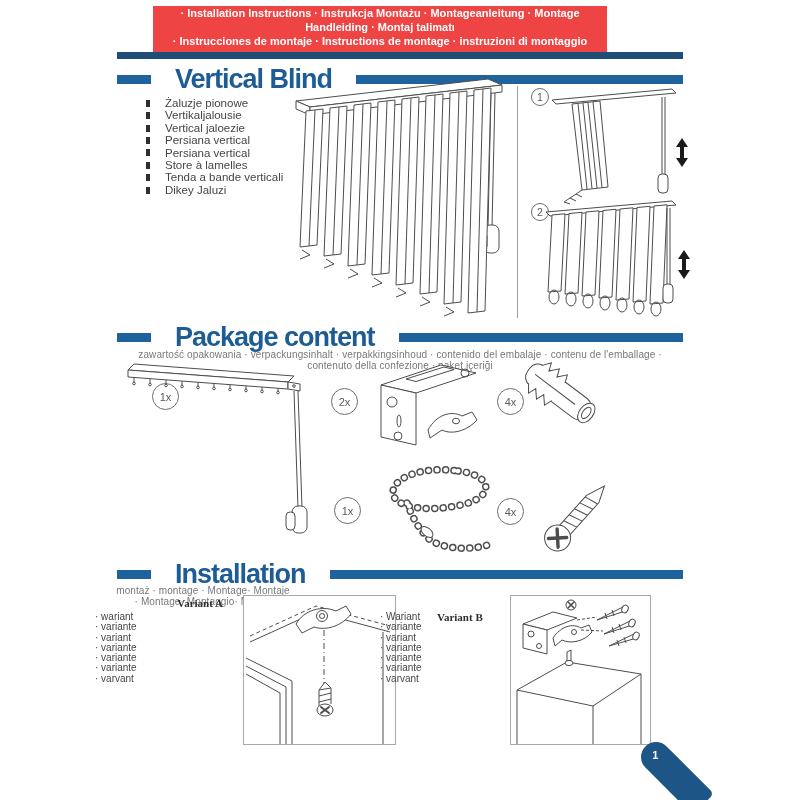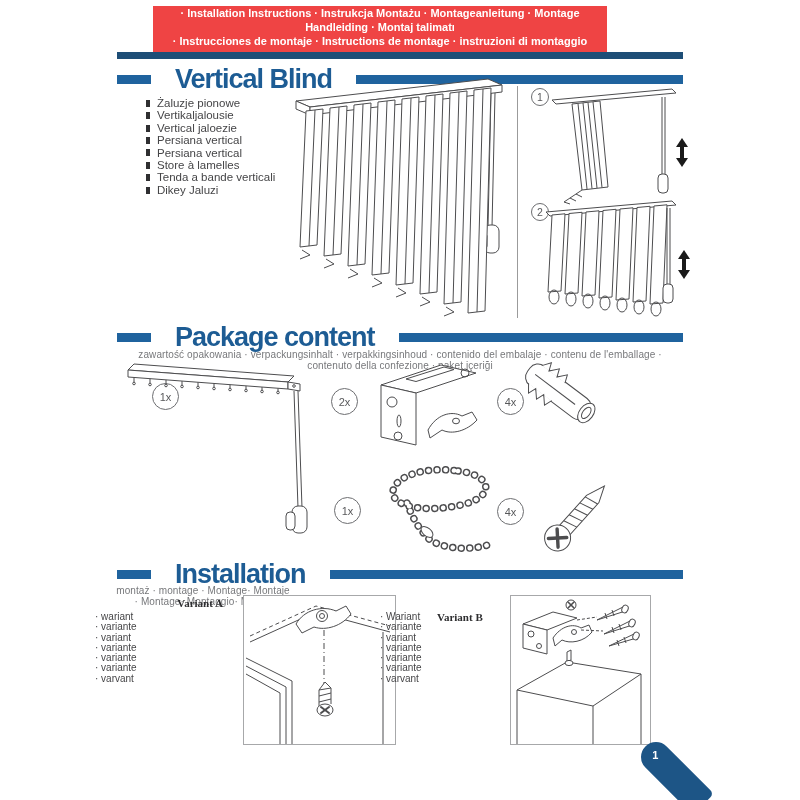--- a/index.html
+++ b/index.html
@@ -20,21 +20,21 @@
   .bar{height:9px;background:#1F639E;}
   .bar-left{width:34px;flex:none;}
   .bar-right{flex:1;}
   .sec-title{
     color:#1D5C94;font-weight:bold;font-size:27px;letter-spacing:-1px;
     white-space:nowrap;line-height:27px;
   }
   .sub{position:absolute;color:#77787B;font-size:10px;text-align:center;letter-spacing:0.1px;}
   
   .vb-list{position:absolute;left:146px;top:97px;margin:0;padding:0;list-style:none;}
-  .vb-list li{display:flex;align-items:center;gap:7px;font-size:11.5px;line-height:12.4px;color:#454547;}
+  .vb-list li{display:flex;align-items:center;gap:15px;font-size:11.5px;line-height:12.4px;color:#454547;}
   .sq{width:4px;height:7px;background:#2F2F31;flex:none;}
   
   .circ{
     position:absolute;border:1.4px solid #6d6e71;border-radius:50%;background:#fff;
     color:#58595B;display:flex;align-items:center;justify-content:center;box-sizing:border-box;
   }
   .circ.step{width:18px;height:18px;font-size:10.5px;}
   .circ.qty{width:27px;height:27px;font-size:11px;}
   .vdiv{position:absolute;left:517px;top:86px;width:1px;height:232px;background:#9b9b9b;}
   svg{position:absolute;overflow:visible;}

